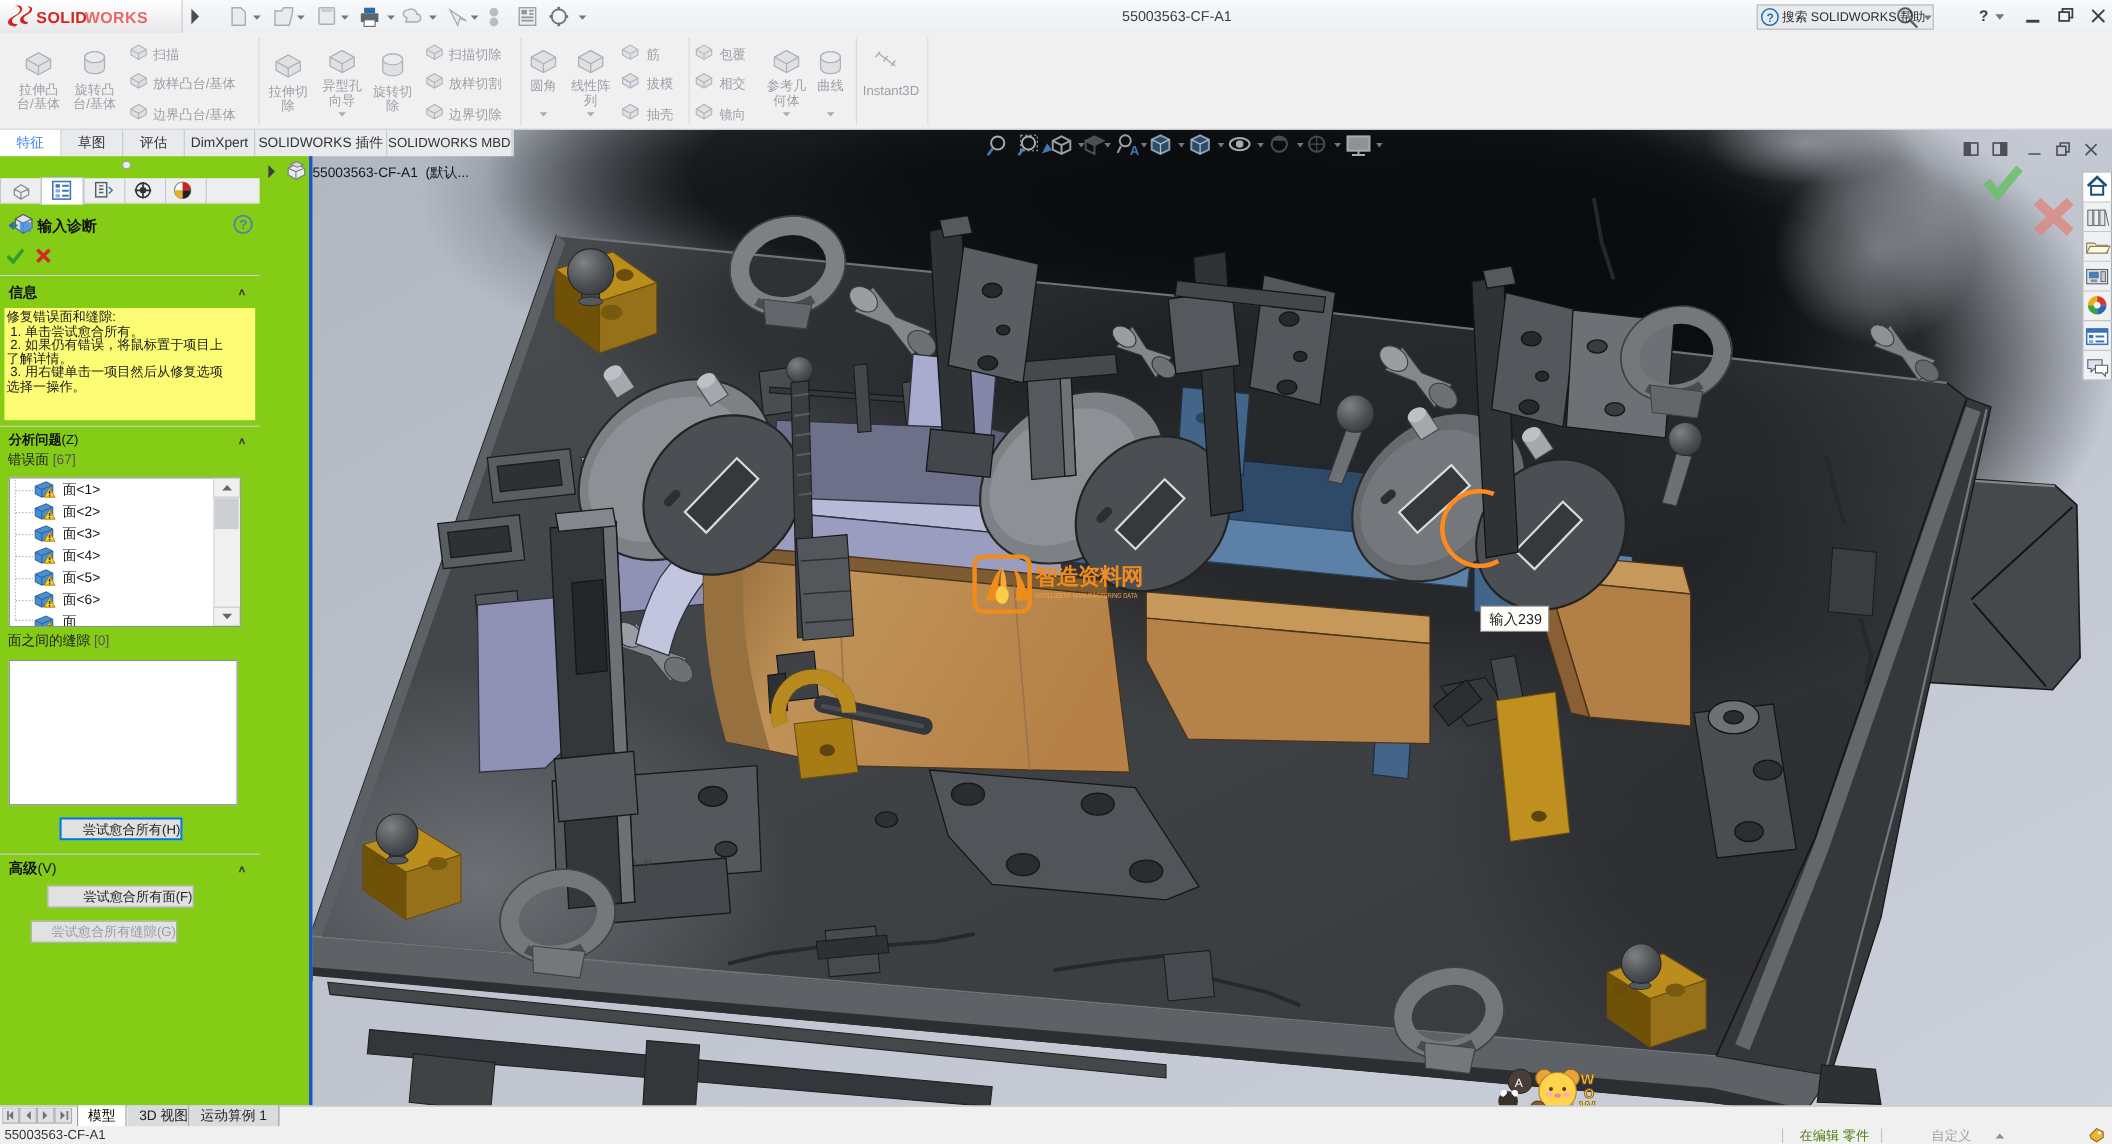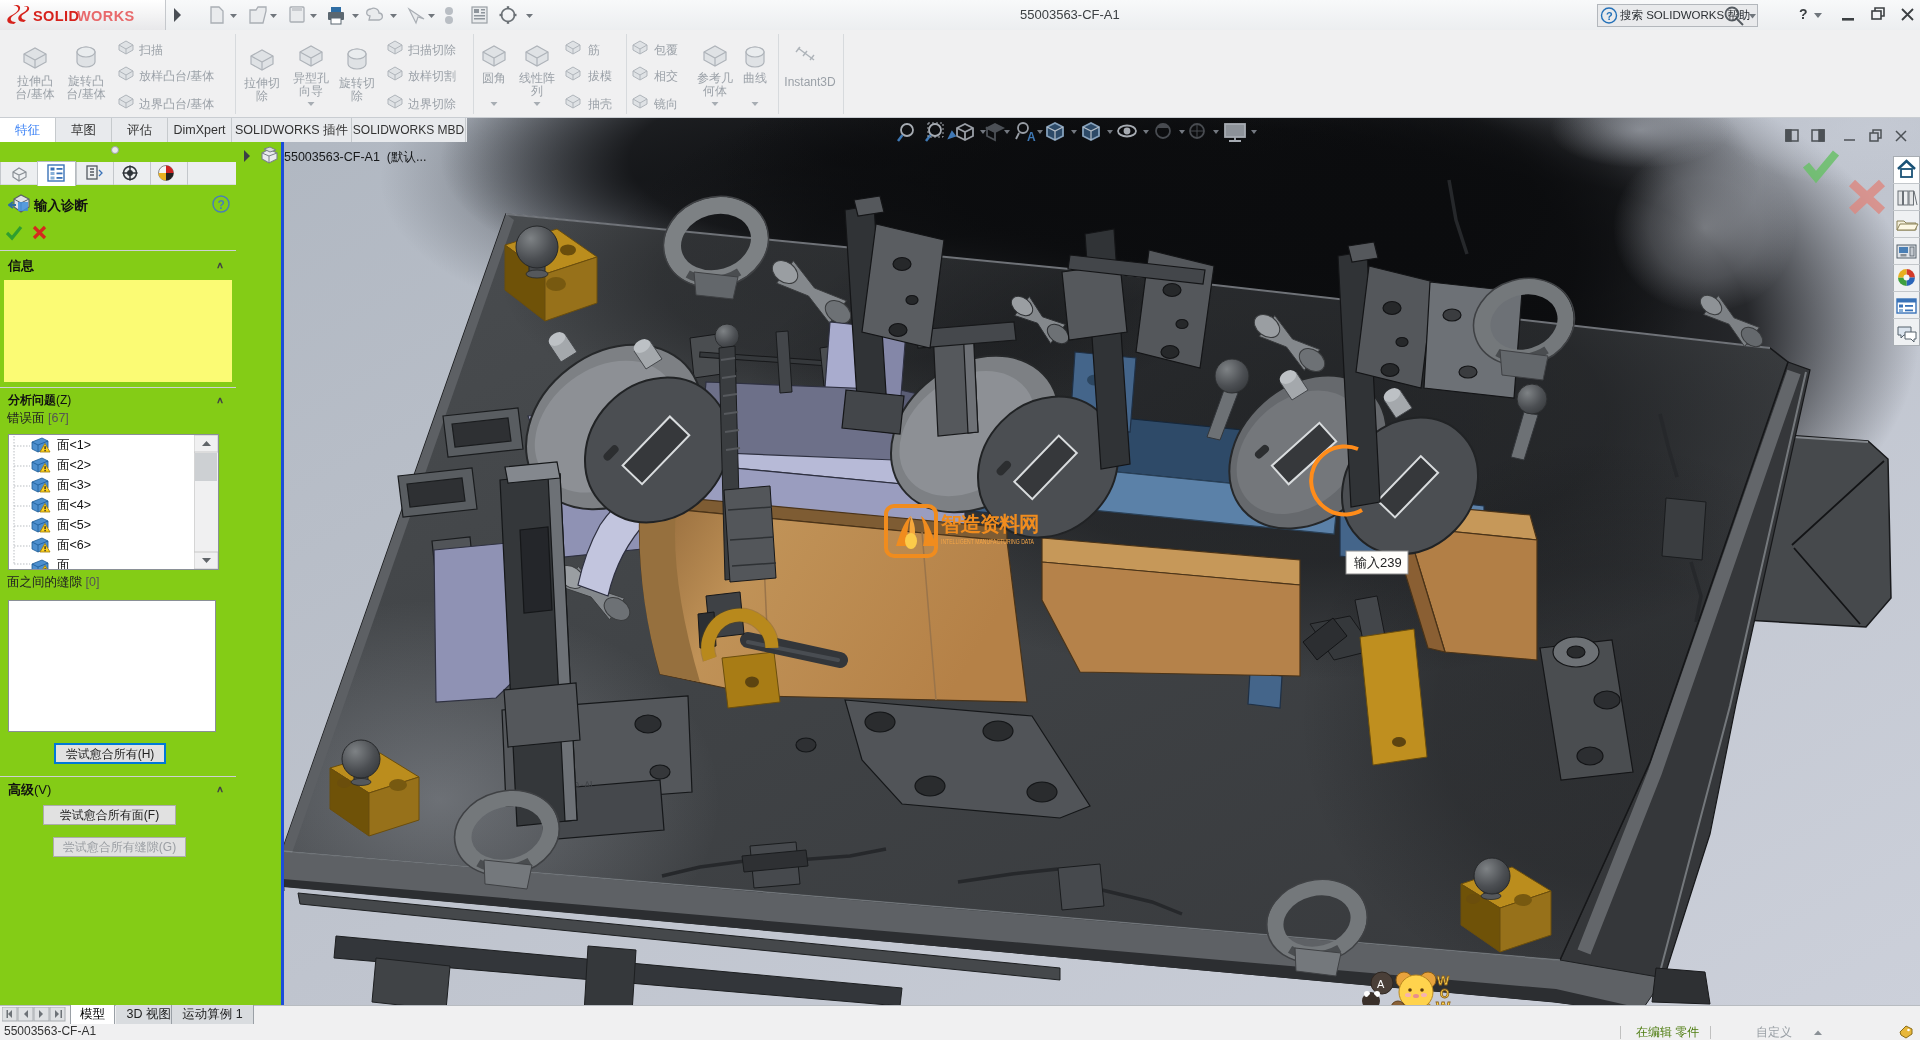--- a/index.html
+++ b/index.html
@@ -8,21 +8,21 @@
 #topbar{position:absolute;left:0;top:0;width:1920px;height:30px;background:linear-gradient(#f8f9fa,#eceef0);padding-left:16px;}
 #logo{position:absolute;left:0;top:0;width:166px;height:31px;background:linear-gradient(#ffffff,#e8e8ea);border-right:1px solid #c5c8cc;border-bottom:1px solid #c5c8cc}
 #ribbon{position:absolute;left:0;top:30px;width:1920px;height:88px;background:#f0f0f1;border-bottom:1px solid #c9cdd2}
 #tabrow{position:absolute;left:0;top:118px;width:467px;height:24px;background:#e8eaed}
 #leftpanel{position:absolute;left:0;top:142px;width:284px;height:863px;background:#84cc16;border-right:3px solid #1d4ed8}
 #botstrip{position:absolute;left:0;top:1005px;width:1920px;height:19px;background:#f0f0f1;border-top:1px solid #b8bcc1}
 #statusbar{position:absolute;left:0;top:1024px;width:1920px;height:16px;background:#f0f0f1;font-size:12px;color:#333}
 .tab{display:inline-block;height:24px;line-height:24px;text-align:center;font-size:12.5px;color:#333;border-right:1px solid #c6cacd;vertical-align:top;box-sizing:border-box;white-space:nowrap;overflow:hidden}
 .tab.active{background:#fff;color:#3b82f6}
 svg{display:block}
-.btn{position:absolute;background:#e1e1e1;border:1px solid #adadad;font-size:12px;color:#222;text-align:center}
+.btn{position:absolute;background:#e1e1e1;border:1px solid #adadad;font-size:12px;color:#222;text-align:right}
 .btn.focus{border:2px solid #0078d7}
 .btn.dis{color:#9a9ea3}
 .seph{position:absolute;left:0;width:236px;height:1px;background:#cdd0d4}
 .chev{position:absolute;color:#444;font-size:11px;font-weight:bold;transform:scaleY(0.8)}
 </style>
 </head>
 <body>
 <svg id="vp" class="abs" style="left:0;top:0" width="1920" height="1040" viewBox="0 0 1920 1040">
 <defs>
 <linearGradient id="bgg" x1="0" y1="0" x2="1" y2="1">
@@ -718,20 +718,21 @@
       <text x="5.5" y="13.5" font-size="12px" fill="#4a7fb5" font-family="Liberation Sans" font-weight="bold">?</text>
     </svg>
 <svg class="abs" style="left:6px;top:83px" width="60" height="16" viewBox="0 0 60 16">
 <path d="M1 8 L6 13 L15 2" fill="none" stroke="#2f9e2f" stroke-width="3.2"></path>
 <path d="M28 2 L39 13 M39 2 L28 13" stroke="#d42a1e" stroke-width="3.2"></path>
 </svg>
 <div class="seph" style="top:108px"></div>
 <div class="abs" style="left:8px;top:115px;font-size:13px;font-weight:bold;color:#111">信息</div>
 <div class="chev" style="left:216px;top:117px">∧</div>
 <div class="abs" style="left:4px;top:138px;width:228px;height:102px;background:#fbfb74"></div>
+<div class="abs" style="left:6px;top:140px;width:226px;font-size:12px;line-height:12.6px;color:#1a1a1a">修复错误面和缝隙:<br>&nbsp;1. 单击尝试愈合所有。<br>&nbsp;2. 如果仍有错误，将鼠标置于项目上<br>了解详情。<br>&nbsp;3. 用右键单击一项目然后从修复选项<br>选择一操作。</div>
 <div class="seph" style="top:245px"></div>
 <div class="abs" style="left:8px;top:250px;font-size:12px;color:#111"><b>分析问题</b>(Z)</div>
 <div class="chev" style="left:216px;top:252px">∧</div>
 <div class="abs" style="left:7px;top:268px;font-size:12.5px;color:#222">错误面 <span style="color:#555">[67]</span></div>
 <div class="abs" style="left:8px;top:292px;width:211px;height:136px;background:#fff;border:1px solid #8a9096"></div>
 <div class="abs" style="left:194px;top:293px;width:24px;height:134px;background:#f0f0f1;border-left:1px solid #d5d5d5"></div>
 <svg class="abs" style="left:194px;top:293px" width="24" height="134" viewBox="0 0 24 134">
 <rect x="0" y="0" width="24" height="17" fill="#f0f0f1" stroke="#c8c8c8"></rect>
       <path d="M8 11 l4.5 -5 l4.5 5 z" fill="#606569"></path>
 <rect x="0" y="117" width="24" height="17" fill="#f0f0f1" stroke="#c8c8c8"></rect>
@@ -775,21 +776,21 @@
         <text x="47" y="133">面</text>
 </g>
 </svg>
 <div class="abs" style="left:7px;top:432px;font-size:12.5px;color:#222">面之间的缝隙 <span style="color:#555">[0]</span></div>
 <div class="abs" style="left:8px;top:458px;width:208px;height:132px;background:#fff;border:1px solid #8a9096"></div>
 <div class="btn focus" style="left:54px;top:601px;width:112px;height:21px;line-height:18px">尝试愈合所有(H)</div>
 <div class="seph" style="top:634px"></div>
 <div class="abs" style="left:8px;top:639px;font-size:13px;color:#111"><b>高级</b>(V)</div>
 <div class="chev" style="left:216px;top:641px">∧</div>
 <div class="btn" style="left:43px;top:663px;width:133px;height:20px;line-height:18px">尝试愈合所有面(F)</div>
-<div class="btn dis" style="left:53px;top:695px;width:133px;height:20px;line-height:18px">尝试愈合所有缝隙(G)</div>
+<div class="btn dis" style="left:28px;top:695px;width:133px;height:20px;line-height:18px">尝试愈合所有缝隙(G)</div>
 </div>
 
 <svg class="abs" style="left:240px;top:145px" width="200" height="24" viewBox="0 0 200 24">
 <path d="M4 5 L4 17 L10 11 Z" fill="#3c4045"></path>
 <path d="M22 8 L29 4 L37 8 L37 14 L29 18 L22 14 Z" fill="#e9ebed" stroke="#7a8087" stroke-width="1.1"></path>
 <path d="M22 8 L29 11 L37 8 M29 11 L29 18" fill="none" stroke="#7a8087" stroke-width="1"></path>
 <path d="M24 4 l6 -2 6 3 -6 2 z" fill="#d9dbdd" stroke="#7a8087" stroke-width="1"></path>
 </svg>
 <div class="abs" style="left:284px;top:149px;font-size:12.5px;color:#16181a">55003563-CF-A1&nbsp;&nbsp;(默认...</div>
 

